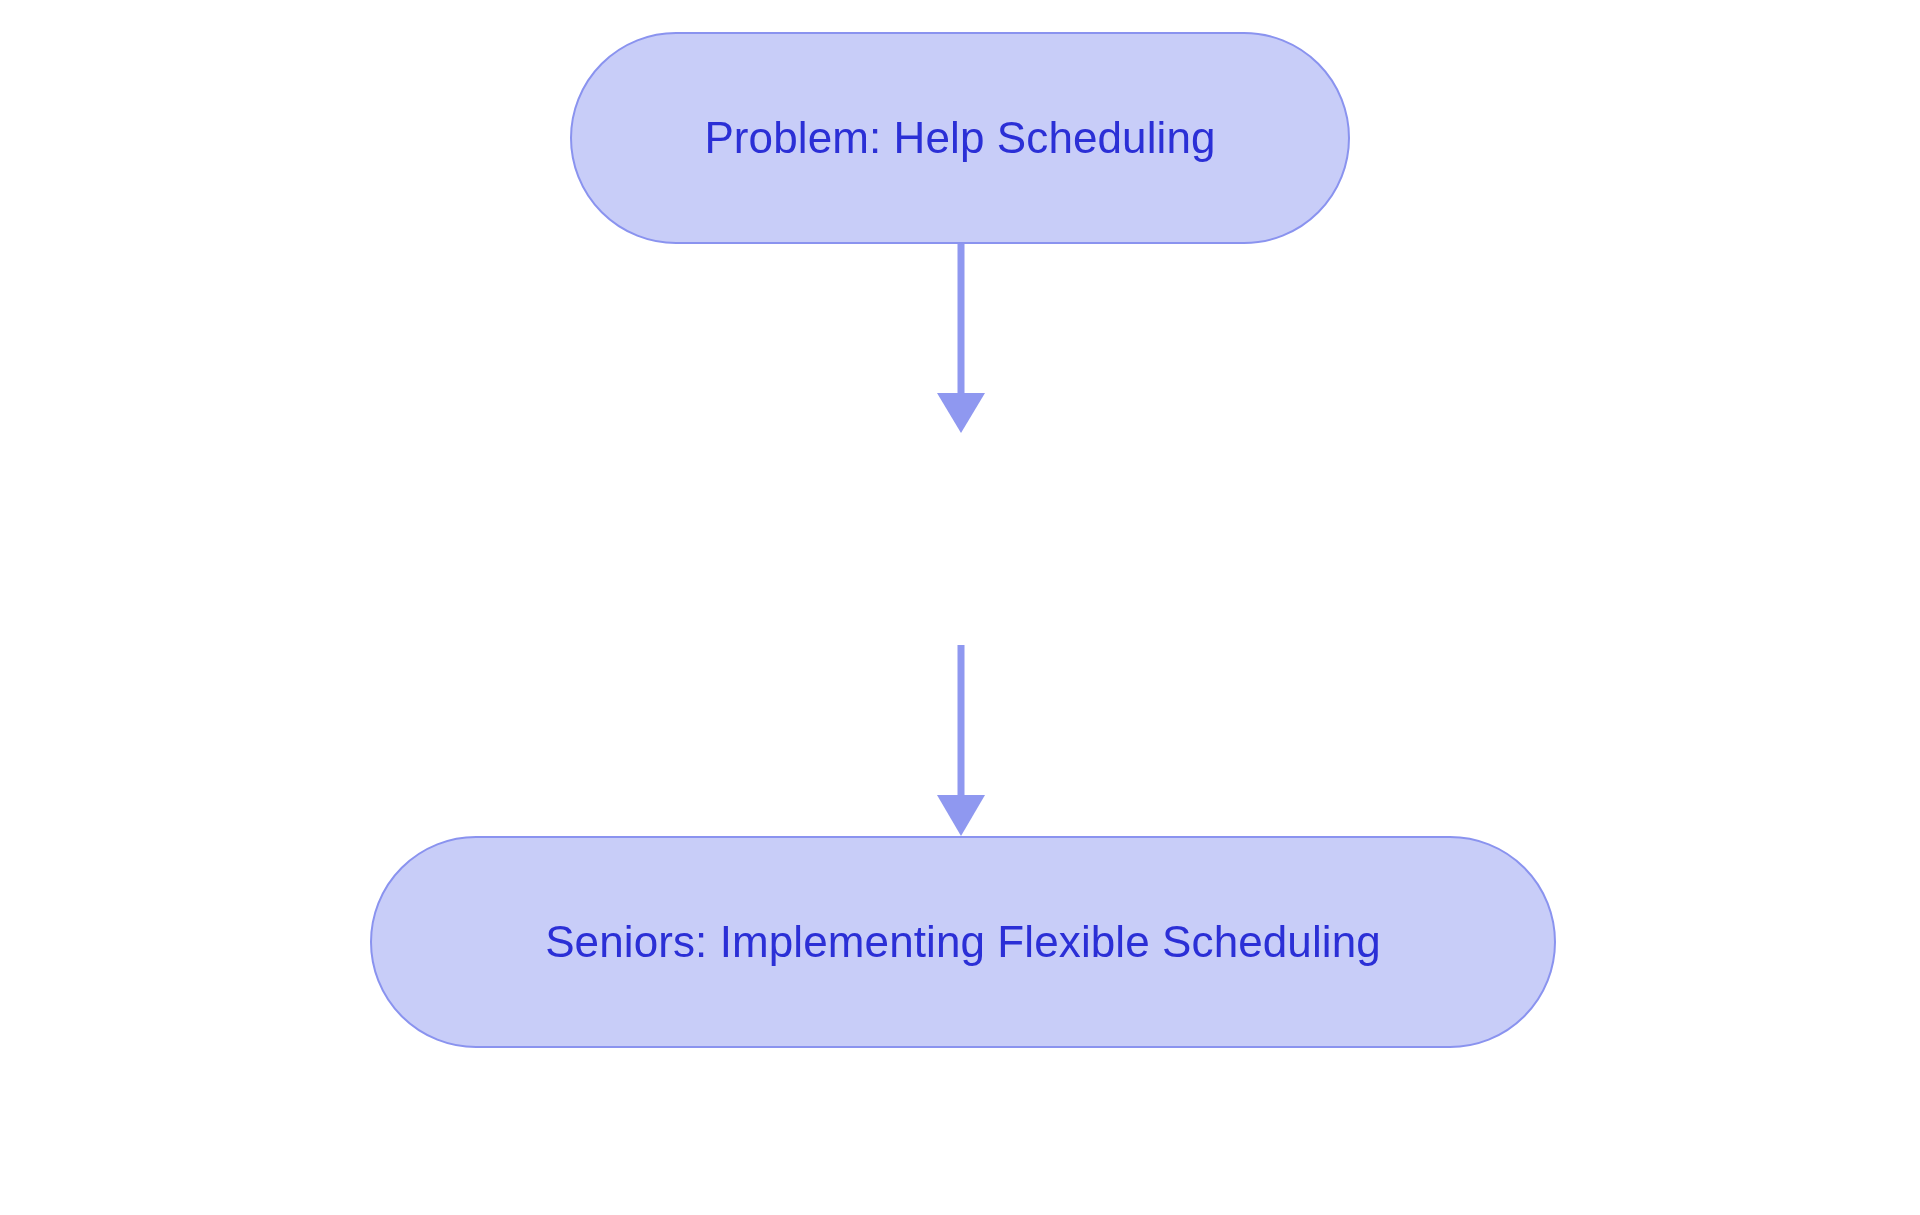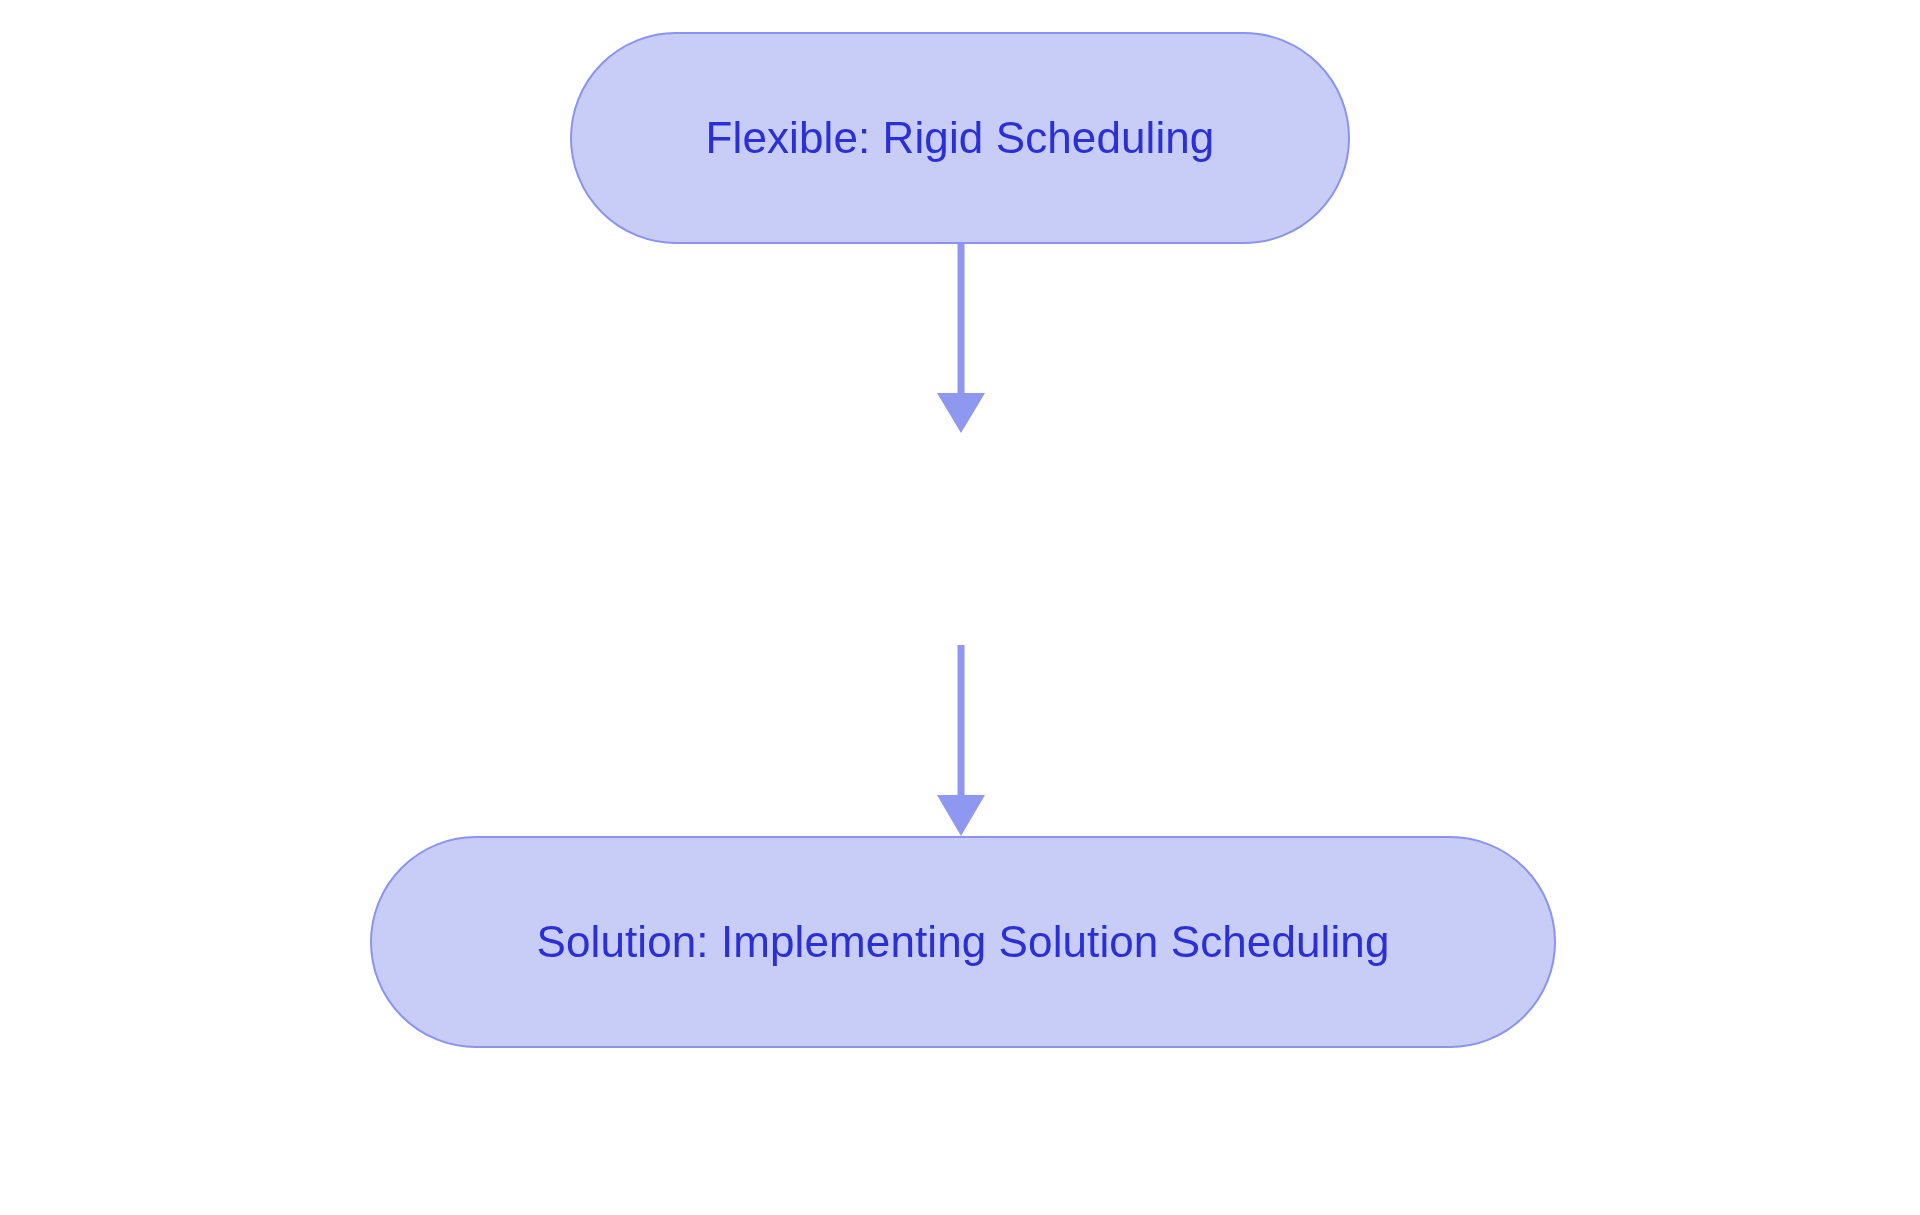--- a/index.html
+++ b/index.html
@@ -112,22 +112,22 @@
       <polygon points="937,393 985,393 961,433" fill="#8f98f0"></polygon>
     </g>
 
     <g>
       <line x1="961" y1="645" x2="961" y2="797" stroke="#8f98f0" stroke-width="7"></line>
       <polygon points="937,795 985,795 961,836" fill="#8f98f0"></polygon>
     </g>
   </svg>
 
   <div class="node" id="node-problem">
-    <span>Flexible: Rigid Scheduling</span>
+    <span>Problem: Help Scheduling</span>
   </div>
 
 
   <div class="node" id="node-solution">
-    <span>Solution: Implementing Solution Scheduling</span>
+    <span>Seniors: Implementing Flexible Scheduling</span>
   </div>
 
 
 </div>
 
 </body></html>

